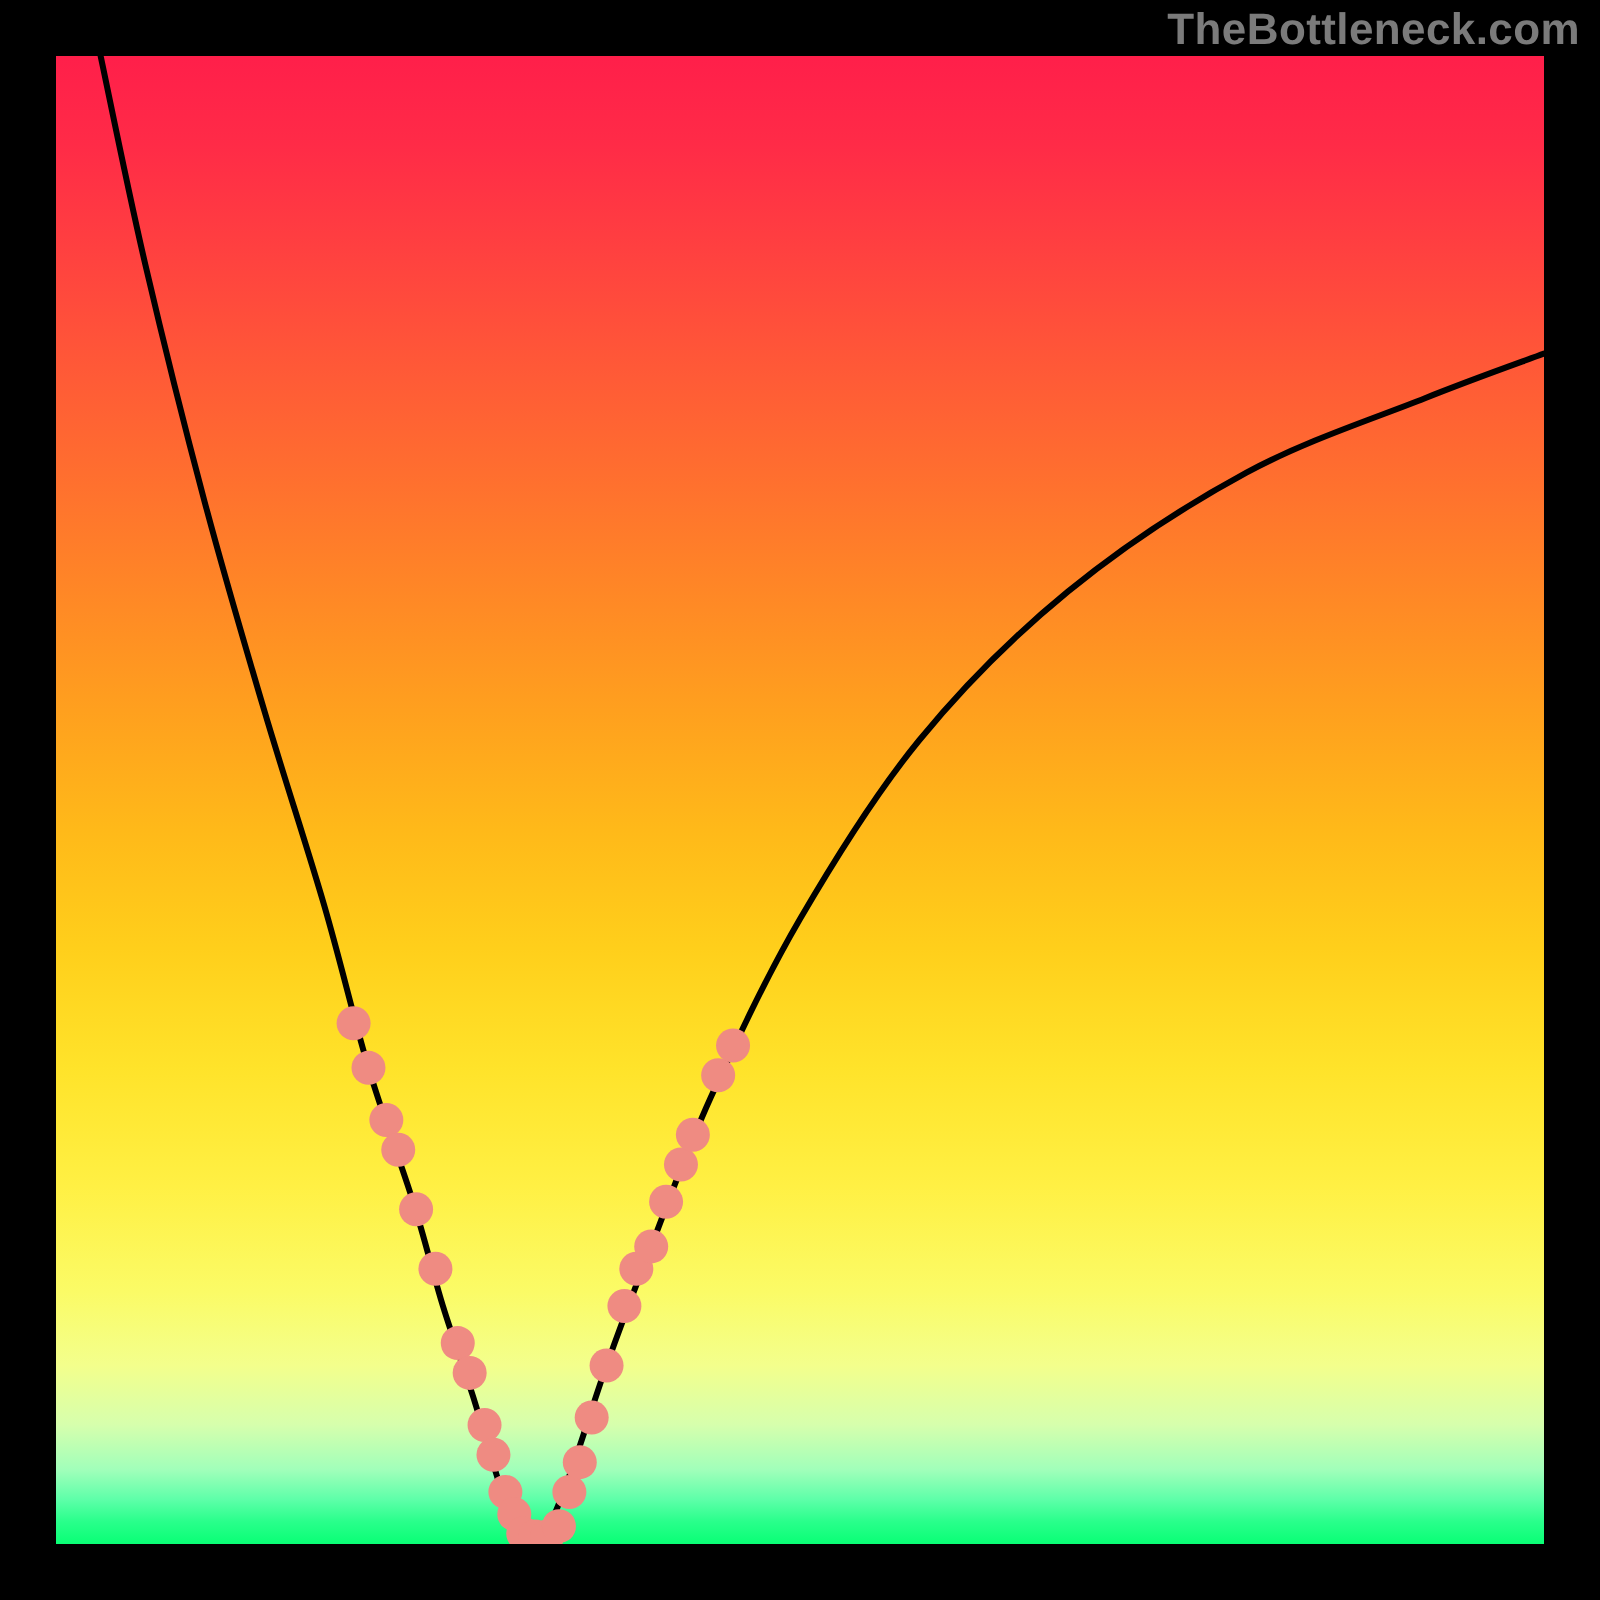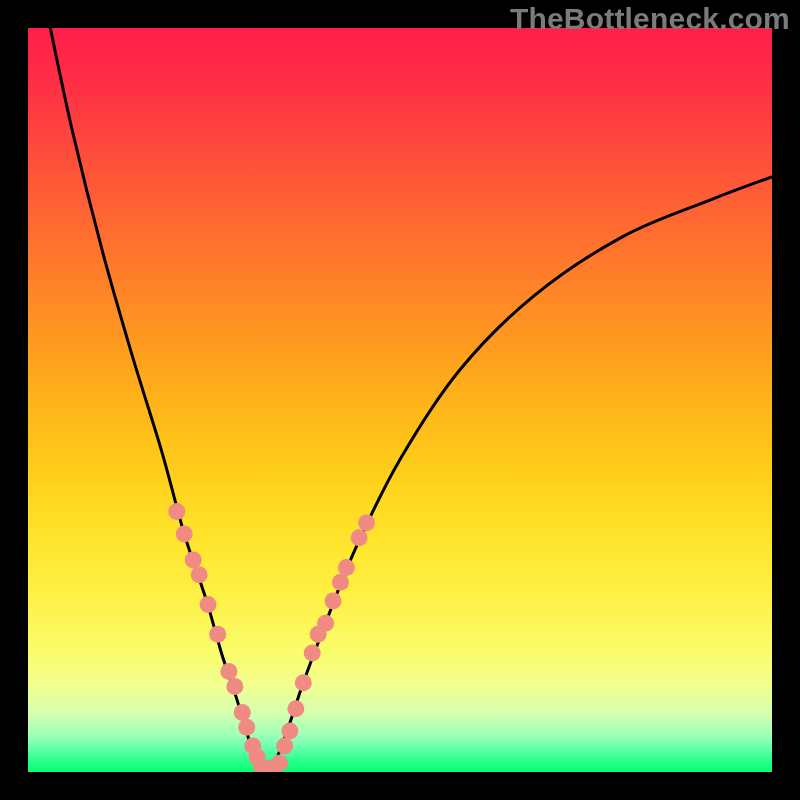--- a/index.html
+++ b/index.html
@@ -42,21 +42,21 @@
       #a1ffba 95%,
       #5effa9 97%,
       #29ff8b 98.5%,
       #09ff75 100%);
   }
   .watermark {
     position: absolute;
     top: 2px;
     right: 10px;
     font-family: Arial, Helvetica, sans-serif;
-    font-size: 30px;
+    font-size: 22px;
     font-weight: 600;
     color: #7b7b7b;
     letter-spacing: 0.2px;
   }
   svg.curve {
     position: absolute;
     left: 0;
     top: 0;
   }
 </style>

